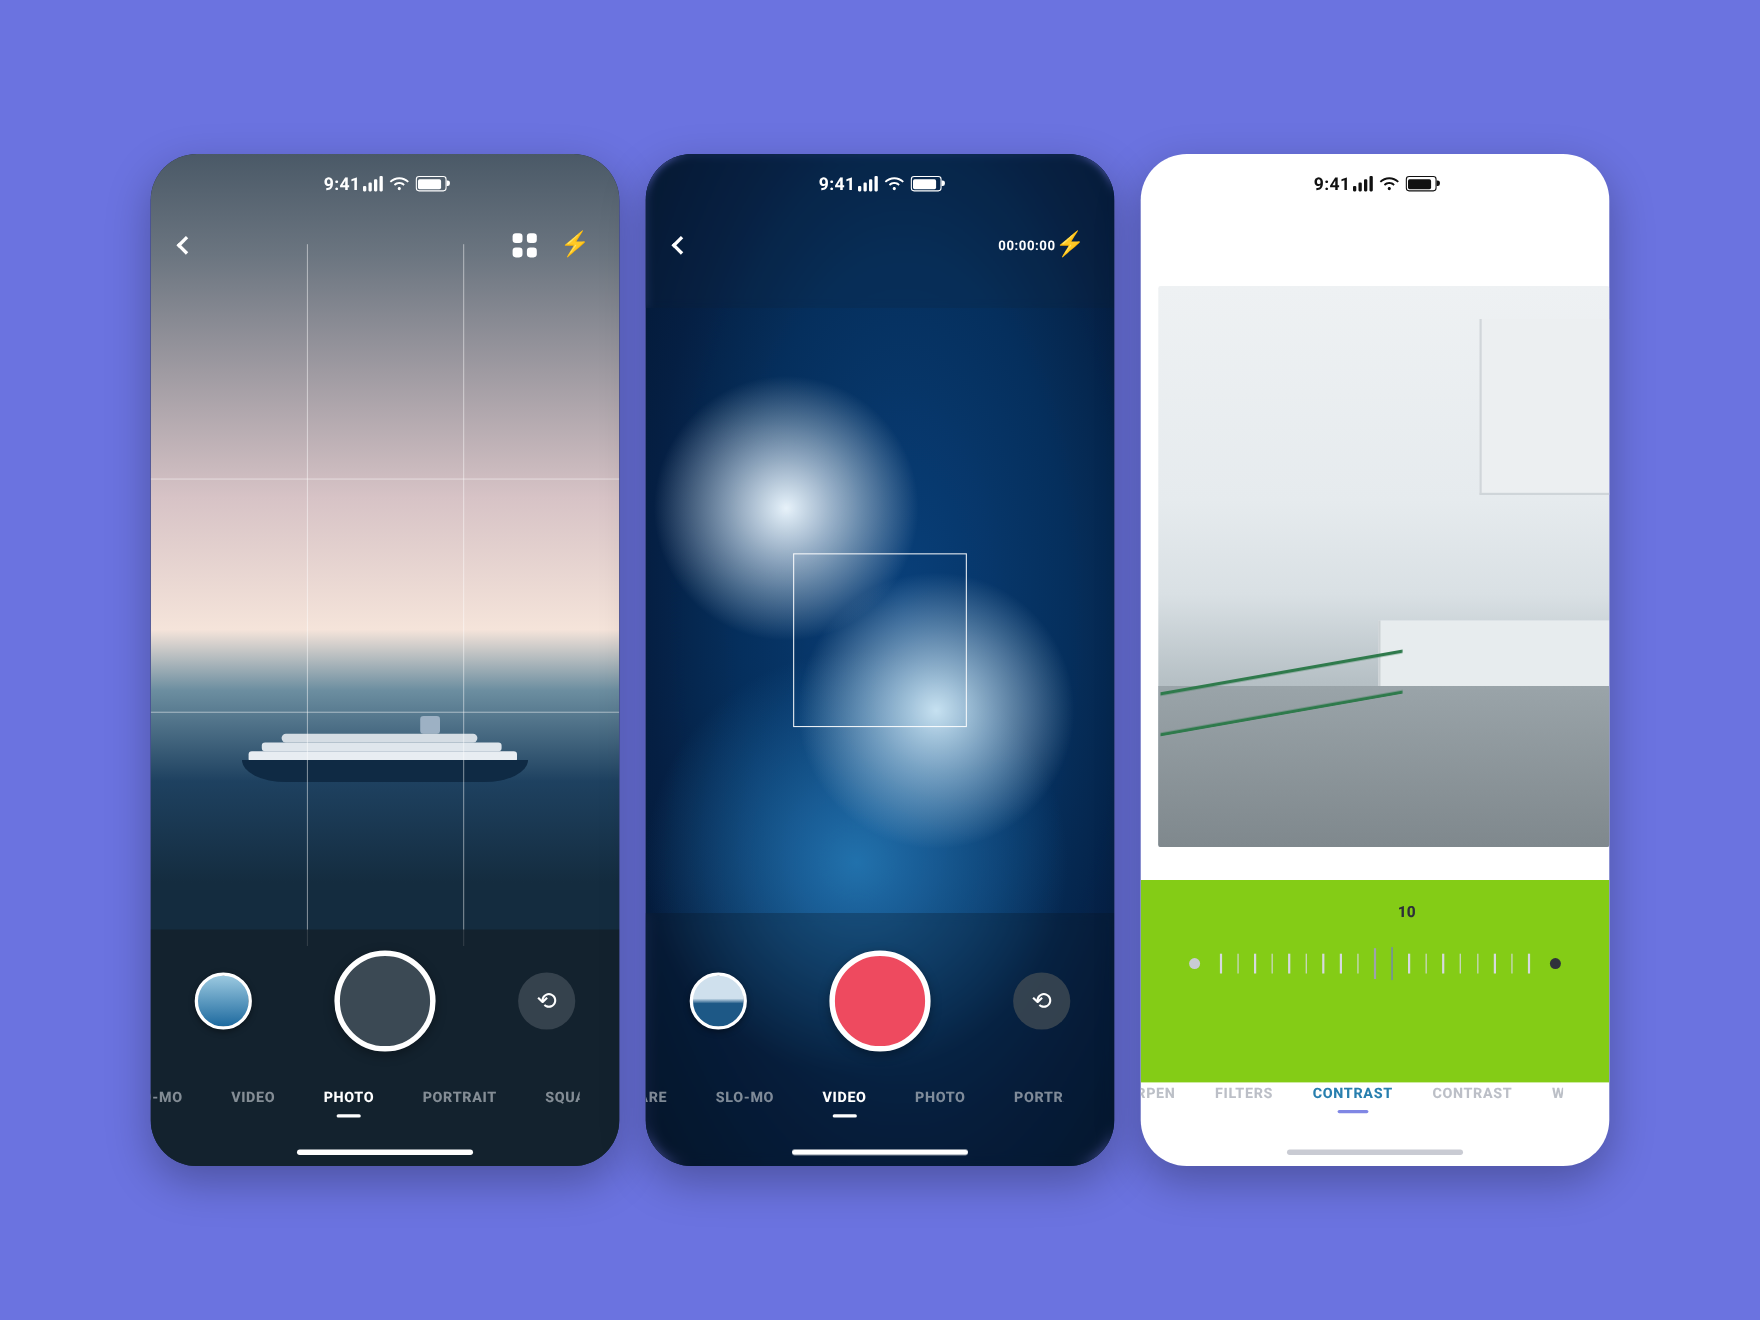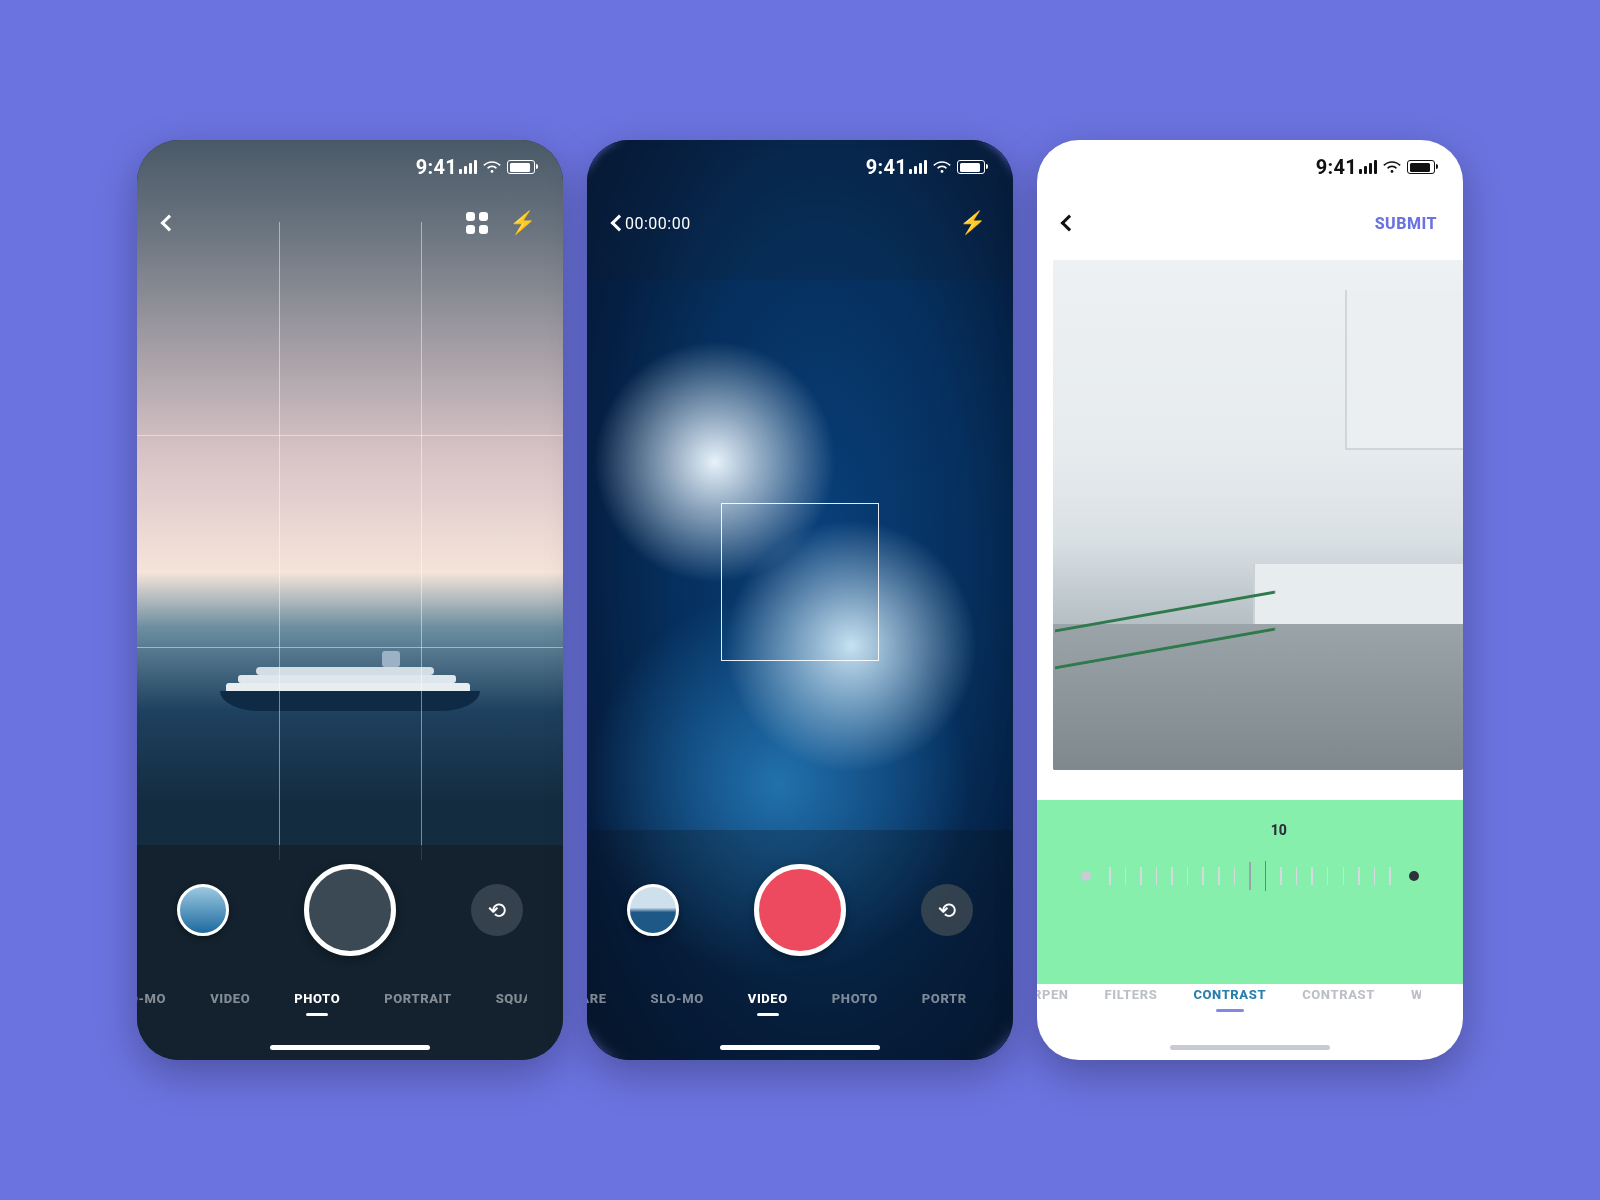--- a/index.html
+++ b/index.html
@@ -13,40 +13,40 @@
     width: 426px; height: 920px;
     border-radius: 42px;
     overflow: hidden;
     position: relative;
     background: #1e2a33;
     box-shadow: 0 14px 40px rgba(0,0,0,.28);
   }
   .phone.light { background: #fff; }
   .status-bar {
     position: absolute; top: 0; left: 0; right: 0; height: 54px;
-    display: flex; align-items: center; justify-content: flex-end;
-    padding: 0 28px; color: #fff; font-size: 20px; font-weight: 700; z-index: 10;
+    display: flex; align-items: center; justify-content: center;
+    padding: 0 28px; color: #fff; font-size: 16px; font-weight: 700; z-index: 10;
     letter-spacing: 0.3px;
   }
   .phone.light .status-bar { color: #111; }
   .status-right { display: flex; align-items: center; gap: 6px; }
   .signal, .wifi, .battery { display: inline-flex; align-items: flex-end; }
   .signal span { width: 3px; margin-left: 2px; background: currentColor; border-radius: 1px; }
   .signal span:nth-child(1){height:5px}.signal span:nth-child(2){height:8px}.signal span:nth-child(3){height:11px}.signal span:nth-child(4){height:14px}
   .wifi-icon { width: 18px; height: 14px; }
   .battery-icon { width: 28px; height: 14px; border: 1.5px solid currentColor; border-radius: 3px; position: relative; }
   .battery-icon::after { content:""; position:absolute; right:-4px; top:3px; width:2.5px; height:5px; background: currentColor; border-radius: 0 2px 2px 0;}
   .battery-fill { position:absolute; left:1.5px; top:1.5px; bottom:1.5px; width: 80%; background: currentColor; border-radius: 1.5px;}
   .nav-bar {
     position: absolute; top: 54px; left: 0; right: 0; height: 58px;
     display: flex; align-items: center; justify-content: space-between;
     padding: 0 26px; color: #fff; z-index: 10;
   }
   .phone.light .nav-bar { color: #111; }
-  .nav-center { flex:1; text-align:left; font-weight:400; font-size:16px; letter-spacing:0.5px; }
+  .nav-center { flex:1; text-align:right; font-weight:700; font-size:12px; letter-spacing:0.5px; }
   .nav-right { display:flex; gap: 22px; align-items: center; }
   .back-chevron { width:12px; height:12px; border-left:3px solid currentColor; border-bottom:3px solid currentColor; transform: rotate(45deg); }
   .grid-icon { width:22px; height:22px; display:grid; grid-template-columns:1fr 1fr; grid-template-rows:1fr 1fr; gap:4px;}
   .grid-icon span{ background: currentColor; border-radius: 3px;}
   .flash-icon { font-size: 22px; line-height:1; font-weight: 900;}
   .submit { color:#6b73e0; font-weight:800; font-size:16px; letter-spacing:0.5px;}
   
   .vf { position:absolute; inset:0; }
   .vf1 { background: linear-gradient(to bottom,#4a5967 0%, #6b7580 10%, #d7c3c6 34%, #f5e4da 47%, #6c8ea0 53%, #1e4160 62%, #142c3f 72%); }
   .cruise {
@@ -102,21 +102,21 @@
     position:absolute; top:120px; left:16px; right:0; height:510px;
     background:
       linear-gradient(to bottom, #eef1f3 0%, #e6ebee 38%, #d9e0e4 55%, #b7c1c6 70%, #97a2a7 100%);
     border-radius: 2px;
     overflow:hidden;
   }
   .ferry-structure{ position:absolute; right:-2px; top:30px; width:120px; height:160px; background:#eceff1; border-left:2px solid #d1d6da; border-bottom:2px solid #cfd5d9;}
   .ferry-structure2{ position:absolute; right:0; bottom:96px; width:210px; height:110px; background:#e7ecee; border-left:2px solid #cbd1d4;}
   .deck-floor{ position:absolute; left:0; right:0; bottom:0; height:146px; background: linear-gradient(#9aa4a9,#7e878c); transform: perspective(500px) rotateX(14deg); transform-origin: top; }
   .railing{ position:absolute; left:2px; bottom:120px; width:220px; height:40px; border-top:3px solid #2f7a4c; border-bottom:3px solid #2f7a4c; transform: skewY(-10deg);}
-  .editor-controls{ position:absolute; left:0; right:0; bottom:76px; top:660px; background:#86efac; }
+  .editor-controls{ position:absolute; left:0; right:0; bottom:76px; top:660px; background:#84cc16; }
   .slider-wrap{ position:absolute; left:40px; right:40px; top:42px; height:54px; }
   .slider-value{ position:absolute; left:56%; top:-20px; font-size:14px; font-weight:800; color:#2d2f39;}
   .ticks{ position:absolute; left:0; right:0; top:20px; height:28px; display:flex; justify-content:space-between; align-items:center;}
   .tick{ width:1.5px; height:18px; background:#d6d9df;}
   .tick.mid{ height:28px; background:#9da2ad;}
   .tick.sel{ height:30px; background:#6b73e0;}
   .sun{ width:18px; height:18px; position:relative; flex: 0 0 18px;}
   .sun::before{ content:""; position:absolute; inset:4px; border-radius:50%; background: currentColor;}
   .sun.dim{ color:#c9ccd4;}
   .sun.bright{ color:#2f323b;}
@@ -256,27 +256,20 @@
           <span></span>
         </span>
       <svg class="wifi-icon" viewBox="0 0 20 14">
           <path fill="currentColor" d="M10 13.5c.9 0 1.6-.7 1.6-1.6S10.9 10.3 10 10.3s-1.6.7-1.6 1.6.7 1.6 1.6 1.6zm-4.2-4.4c1.1-1.1 2.6-1.7 4.2-1.7s3.1.6 4.2 1.7l1.3-1.3C14 6.2 12.1 5.4 10 5.4S6 6.2 4.5 7.8l1.3 1.3zM1.6 5.9C3.8 3.7 6.8 2.4 10 2.4s6.2 1.3 8.4 3.5l1.3-1.3C17.1 2 13.7.5 10 .5S2.9 2 .3 4.6l1.3 1.3z"></path>
         </svg>
       <span class="battery-icon">
           <span class="battery-fill"></span>
         </span>
     </span>
   </div>
-  <div class="nav-bar">
-    <div>
-        <div class="back-chevron"></div>
-      </div>
-    <div></div>
-    <div class="submit">SUBMIT</div>
-  </div>
 
   <div class="editor-photo">
     <div class="ferry-structure"></div>
     <div class="ferry-structure2"></div>
     <div class="deck-floor"></div>
     <div class="railing"></div>
   </div>
 
   <div class="editor-controls">
     <div class="slider-wrap">

